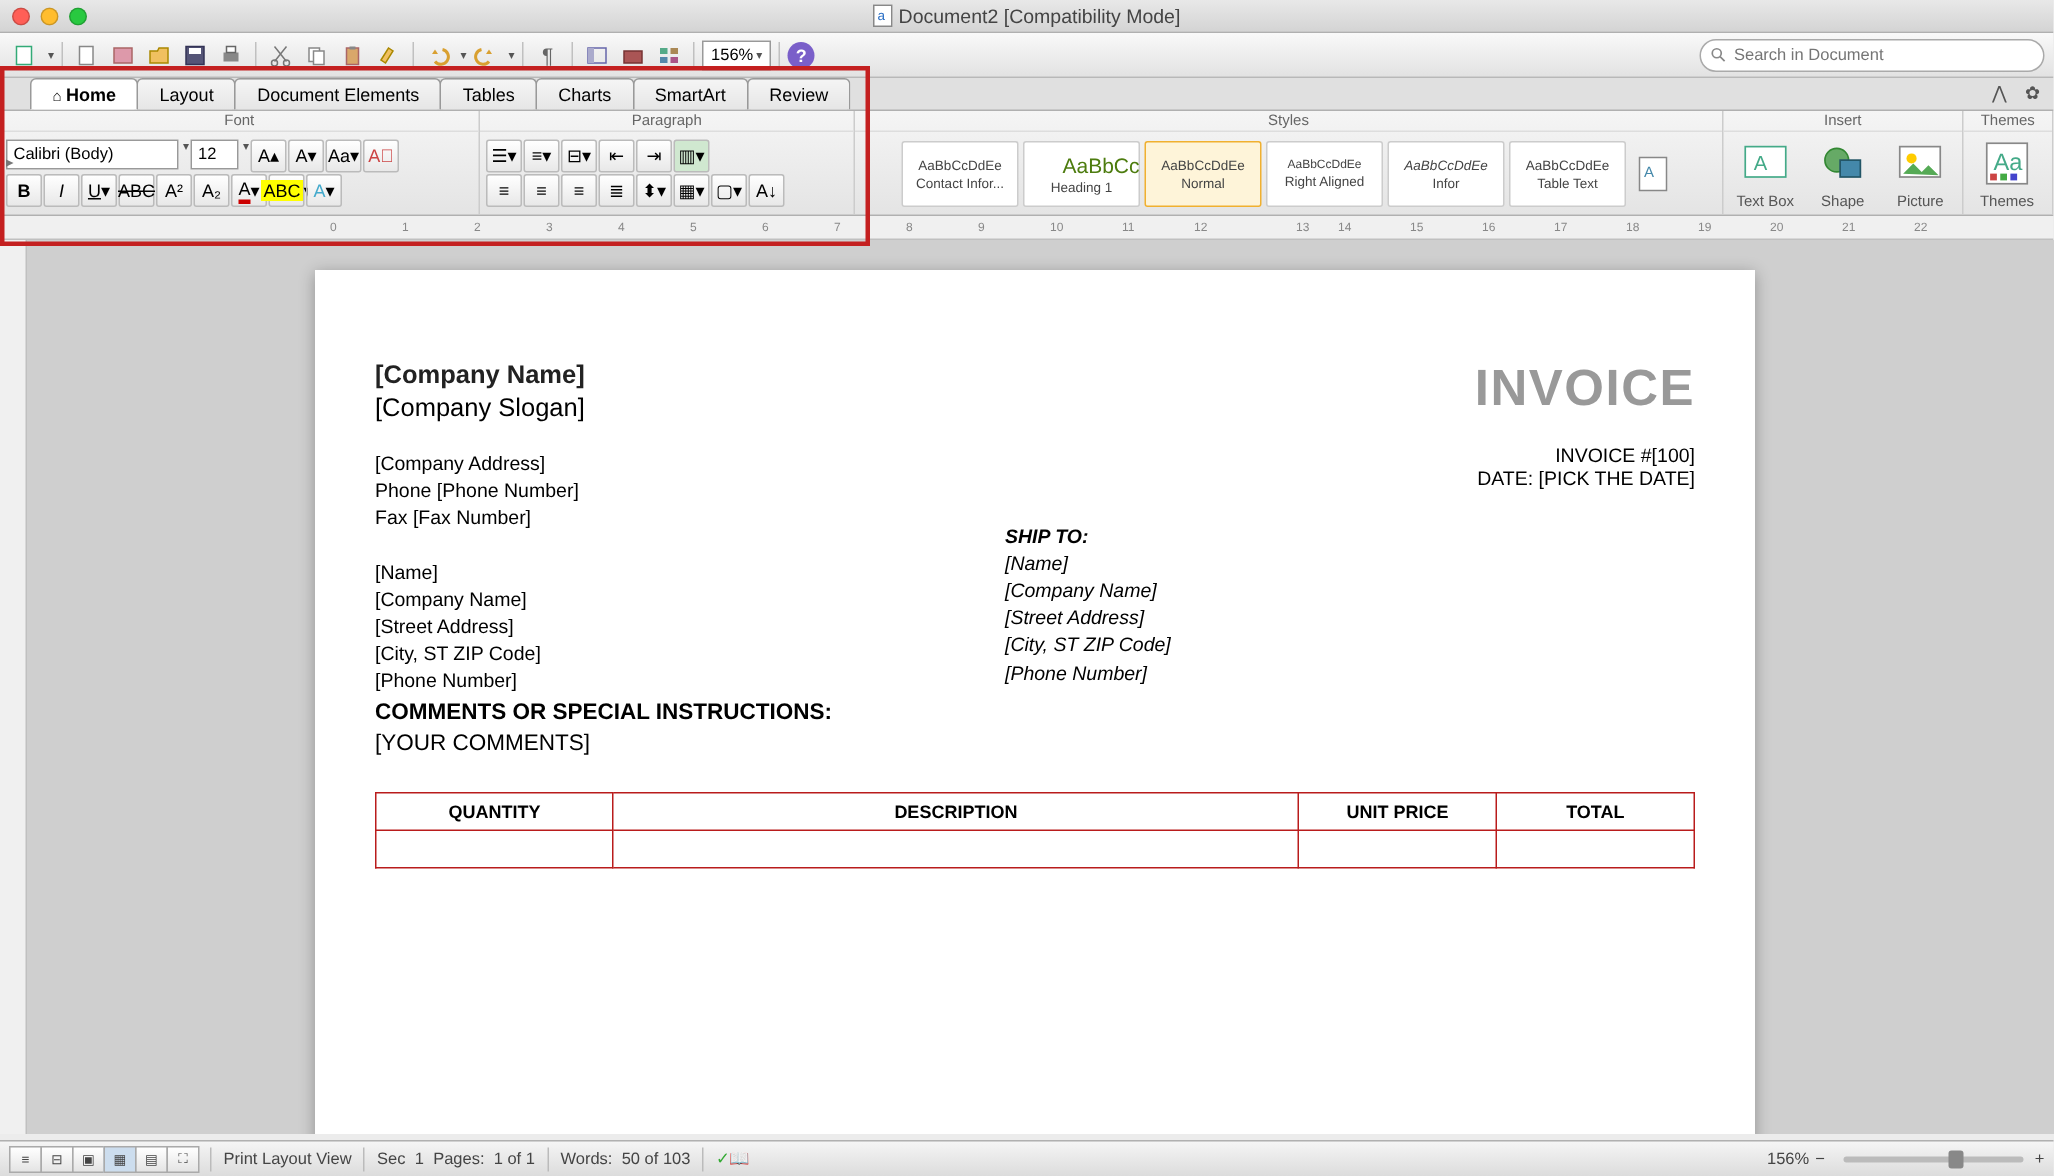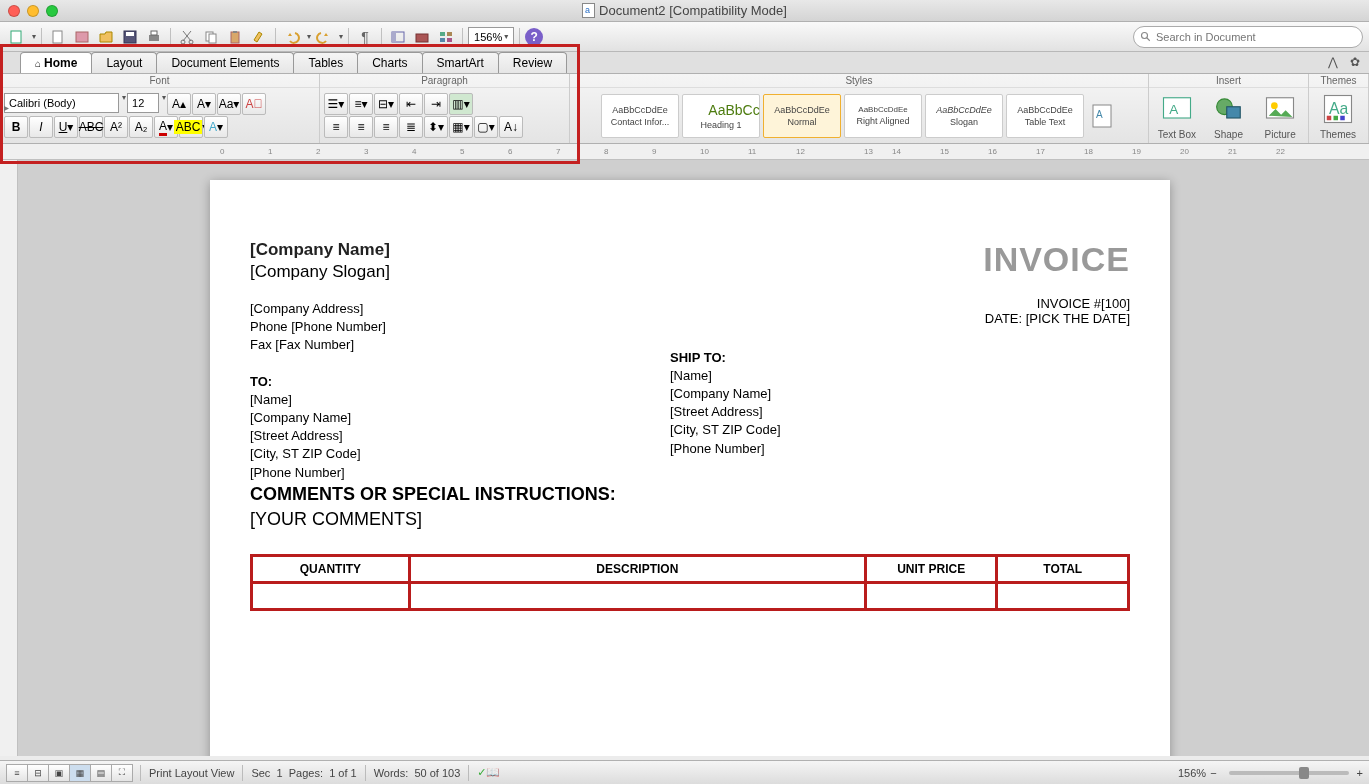--- a/index.html
+++ b/index.html
@@ -71,27 +71,27 @@
 
 .inv-header{display:flex;justify-content:space-between;}
 .inv-left h2{font-size:17px;color:#222;}
 .inv-left .slogan{font-size:17px;margin-top:2px;}
 .inv-title{font-size:34px;color:#999;font-weight:bold;letter-spacing:1px;}
 .inv-block{margin-top:18px;font-size:13px;line-height:1.4;}
 .inv-meta{text-align:right;font-size:13px;margin-top:14px;}
 .inv-cols{display:flex;margin-top:18px;}
 .inv-col{flex:0 0 420px;font-size:13px;line-height:1.4;}
 .inv-col h4{font-size:13px;font-weight:bold;margin-bottom:0;}
-.comments{margin-top:0;font-size:18px;}
+.comments{margin-top:0;font-size:15px;}
 .comments b{font-weight:bold;}
 .inv-table{width:100%;border-collapse:collapse;margin-top:50px;font-size:12px;}
 .inv-table th,.inv-table td{border:1px solid #333;padding:5px 8px;text-align:center;}
 .inv-table th{font-weight:bold;}
 .inv-table2{width:100%;border-collapse:collapse;margin-top:22px;font-size:12px;}
-.inv-table2 th,.inv-table2 td{border:3px solid #b91c1c;padding:5px 8px;text-align:center;}
+.inv-table2 th,.inv-table2 td{border:1px solid #b91c1c;padding:5px 8px;text-align:center;}
 .inv-table2 th{font-weight:bold;}
 
 
 .statusbar{height:24px;background:linear-gradient(#f5f5f5,#dcdcdc);border-top:1px solid #b0b0b0;display:flex;align-items:center;font-size:11px;color:#444;padding:0 6px;position:absolute;bottom:0;left:0;right:0;}
 .sb-btn{width:22px;height:18px;border:1px solid #aaa;background:linear-gradient(#fff,#e4e4e4);margin-right:-1px;display:flex;align-items:center;justify-content:center;font-size:9px;}
 .sb-sep{width:1px;height:16px;background:#bbb;margin:0 8px;}
 .statusbar .flex{flex:1;}
 .zoom-slider{width:120px;height:4px;background:#bbb;border-radius:2px;position:relative;margin:0 8px;}
 .zoom-slider .thumb{width:10px;height:12px;background:#888;border-radius:2px;position:absolute;top:-4px;left:70px;}
 </style>
@@ -320,21 +320,21 @@
         <div class="style-box sel">
           <div class="style-sample">AaBbCcDdEe</div>
           <div class="style-name">Normal</div>
         </div>
         <div class="style-box">
           <div class="style-sample" style="font-size: 8px;">AaBbCcDdEe</div>
           <div class="style-name">Right Aligned</div>
         </div>
         <div class="style-box">
           <div class="style-sample" style="font-style: italic;">AaBbCcDdEe</div>
-          <div class="style-name">Slogan</div>
+          <div class="style-name">Infor</div>
         </div>
         <div class="style-box">
           <div class="style-sample">AaBbCcDdEe</div>
           <div class="style-name">Table Text</div>
         </div>
         <div style="width: 30px; display: flex; flex-direction: column; align-items: center; justify-content: center;">
           <svg width="24" height="28" viewBox="0 0 24 28">
             <rect x="3" y="3" width="18" height="22" fill="#fff" stroke="#888"></rect>
             <text x="6" y="16" font-size="10" fill="#48a">A</text>
           </svg>
@@ -432,32 +432,31 @@
         <div>Phone [Phone Number]</div>
         <div>Fax [Fax Number]</div>
       </div>
       <div class="inv-meta">
         <div>INVOICE #[100]</div>
         <div>DATE: [PICK THE DATE]</div>
       </div>
     </div>
     <div class="inv-cols">
       <div class="inv-col">
-        <h4>TO:</h4>
         <div>[Name]</div>
         <div>[Company Name]</div>
         <div>[Street Address]</div>
         <div>[City, ST ZIP Code]</div>
         <div>[Phone Number]</div>
         <div class="comments">
           <b>COMMENTS OR SPECIAL INSTRUCTIONS:</b><br>
           <span>[YOUR COMMENTS]</span>
         </div>
       </div>
-      <div class="inv-col" style="margin-top:-24px;">
+      <div class="inv-col" style="margin-top:-24px;font-style:italic;">
         <h4>SHIP TO:</h4>
         <div>[Name]</div>
         <div>[Company Name]</div>
         <div>[Street Address]</div>
         <div>[City, ST ZIP Code]</div>
         <div>[Phone Number]</div>
       </div>
     </div>
 
 

